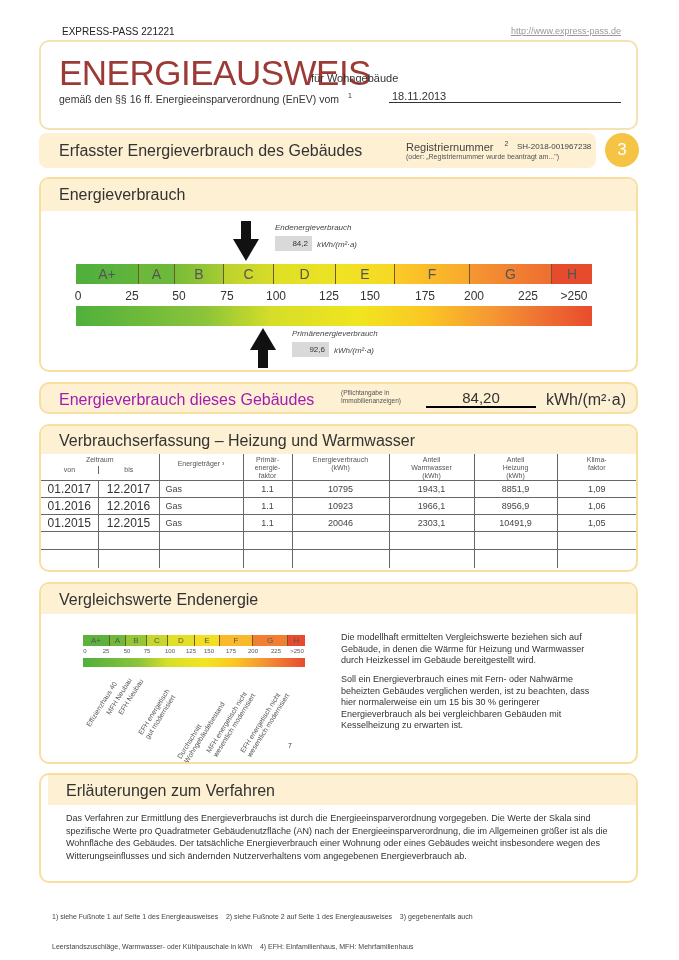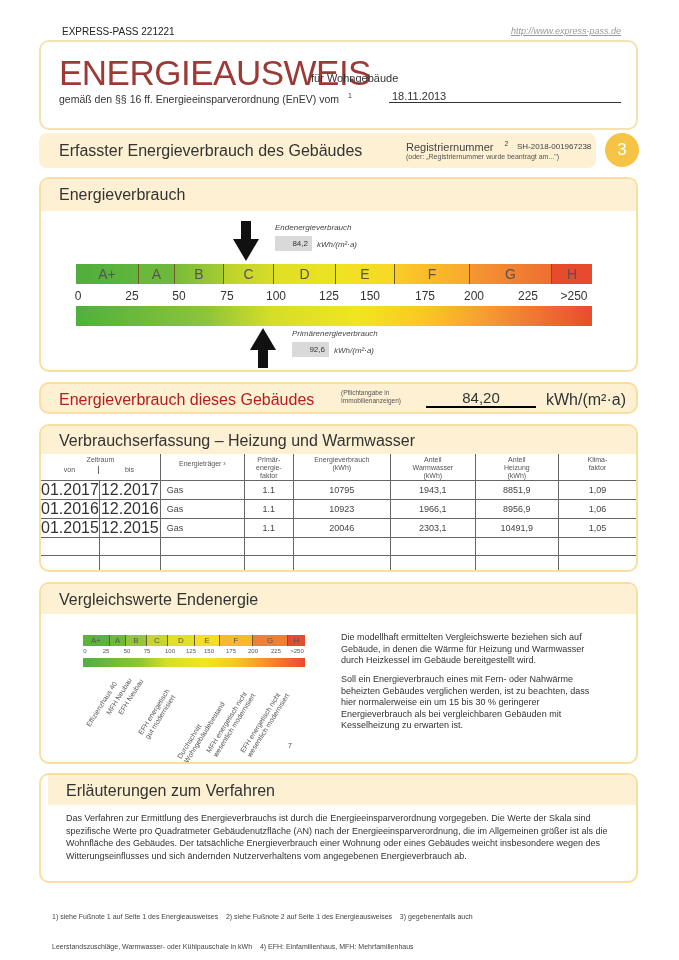--- a/index.html
+++ b/index.html
@@ -1,19 +1,19 @@
 <!DOCTYPE html>
 <html><head>
 <meta charset="utf-8">
 <style>
   * { box-sizing: border-box; margin: 0; padding: 0; }
   body { width: 679px; height: 960px; background: #fff; font-family: "Liberation Sans", sans-serif; color: #333; position: relative; overflow: hidden; }
   .abs { position: absolute; }
   .topbar-left { left: 62px; top: 26px; font-size: 10px; color: #222; }
-  .topbar-right { right: 58px; top: 26px; font-size: 9px; color: #999; font-style: italic; text-decoration: underline; }
+  .topbar-right { right: 58px; top: 26px; font-size: 9px; color: #999; text-decoration: underline; }
   .box { position: absolute; border: 2px solid #f8dfa0; border-radius: 10px; background: #fff; overflow: hidden; }
   .box-head { background: #fdf0d3; padding: 0 18px; font-size: 16px; color: #333; }
   .title-box { left: 39px; top: 40px; width: 599px; height: 90px; border-color: #f5e2b4; }
   .big-title { position: absolute; left: 18px; top: 11px; font-size: 35px; color: #9c3a36; letter-spacing: -0.5px; }
   .title-sub { position: absolute; left: 270px; top: 30px; font-size: 11px; color: #333; }
   .gemass { position: absolute; left: 18px; top: 50px; font-size: 10.5px; color: #333; }
   .date-line { position: absolute; left: 348px; top: 48px; width: 232px; border-bottom: 1px solid #333; font-size: 11px; padding-left: 3px; }
   .sec3-bar { position: absolute; left: 39px; top: 133px; width: 557px; height: 35px; background: #fdf0d3; border-radius: 8px; }
   .sec3-title { position: absolute; left: 20px; top: 9px; font-size: 16px; color: #333; }
   .reg-label { position: absolute; left: 367px; top: 7px; font-size: 11px; color: #444; }
@@ -26,21 +26,21 @@
   .ticks { position: absolute; font-size: 12px; color: #333; }
   .ticks span { position: absolute; transform: translateX(-50%); }
   .grad { position: absolute; background: linear-gradient(to right, #4fb03c 0%, #8cc43a 25%, #d6de28 38%, #f1e51f 55%, #fbc624 68%, #f59a32 80%, #ee6a32 92%, #e84c2c 100%); }
   .valbox { position: absolute; background: #d9d9d9; font-size: 8px; color: #333; text-align: right; padding-right: 4px; }
   .small-lbl { position: absolute; font-size: 8px; color: #444; font-style: italic; }
   table.vt { border-collapse: collapse; font-size: 9px; color: #444; width: 100%; }
   table.vt th { font-weight: normal; font-size: 7px; color: #555; text-align: center; vertical-align: top; border-left: 1px solid #666; line-height: 8px; padding-top: 2px; }
   table.vt th:first-child { border-left: none; }
   table.vt td { border-left: 1px solid #666; border-top: 1.5px solid #666; height: 17px; text-align: center; font-size: 9px; }
   table.vt td:first-child { border-left: none; }
-  table.vt td.big { font-size: 16px; color: #333; }
+  table.vt td.big { font-size: 12px; color: #333; }
   .para { font-size: 9.5px; line-height: 12px; color: #333; }
   .rot { position: absolute; font-size: 7px; color: #555; transform-origin: left top; transform: rotate(-58deg); white-space: nowrap; line-height: 8px; }
 </style>
 </head>
 <body>
 
 <div class="abs topbar-left">EXPRESS-PASS 221221</div>
 <div class="abs topbar-right">http://www.express-pass.de</div>
 
 <div class="box title-box">
@@ -106,21 +106,21 @@
   <svg class="abs" style="left:209px;top:149px" width="26" height="40">
     <polygon points="13,0 26,22 0,22" fill="#111"></polygon>
     <rect x="8" y="20" width="10" height="20" fill="#111"></rect>
   </svg>
   <div class="small-lbl" style="left:251px;top:150px">Primärenergieverbrauch</div>
   <div class="valbox" style="left:251px;top:163px;width:37px;height:15px;line-height:15px">92,6</div>
   <div class="small-lbl" style="left:293px;top:167px">kWh/(m²·a)</div>
 </div>
 
 <div class="box" style="left:39px;top:382px;width:599px;height:32px;background:#fdf0d3;">
-  <div class="abs" style="left:18px;top:7px;font-size:16px;color:#b91c1c">Energieverbrauch dieses Gebäudes</div>
+  <div class="abs" style="left:18px;top:7px;font-size:16px;color:#a21caf">Energieverbrauch dieses Gebäudes</div>
   <div class="abs" style="left:300px;top:5px;font-size:6.5px;color:#555;line-height:8px">
     <div>(Pflichtangabe in</div>
     <div>Immobilienanzeigen)</div>
   </div>
   <div class="abs" style="left:385px;top:5px;width:110px;border-bottom:2px solid #000000;font-size:15px;text-align:center;color:#333">84,20</div>
   <div class="abs" style="left:505px;top:7px;font-size:16px;color:#333">kWh/(m²·a)</div>
 </div>
 
 <div class="box" style="left:39px;top:424px;width:599px;height:148px;">
   <div class="box-head" style="height:28px;line-height:30px;">Verbrauchserfassung – Heizung und Warmwasser</div>

